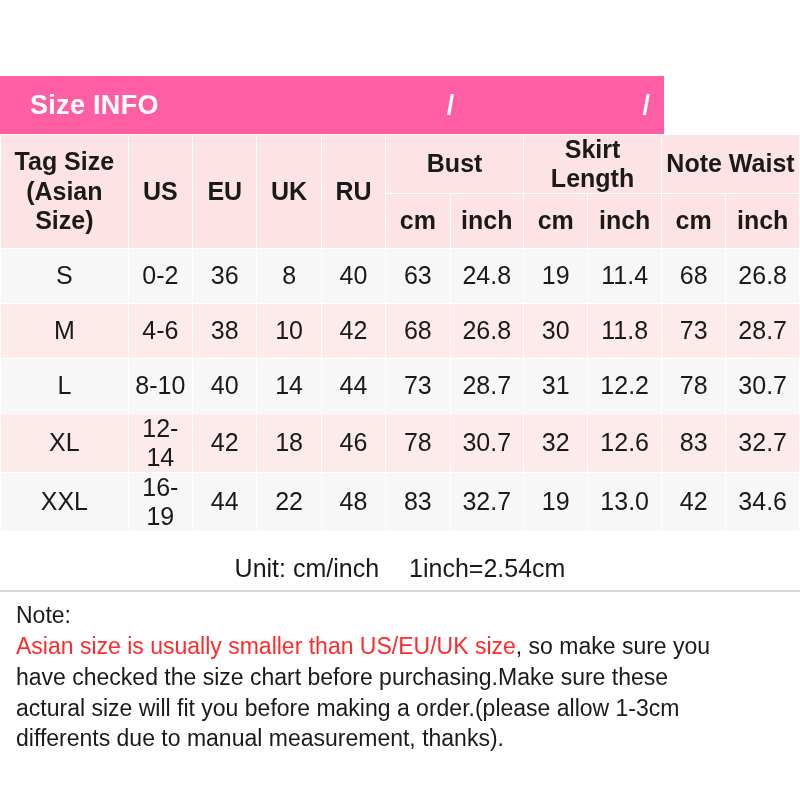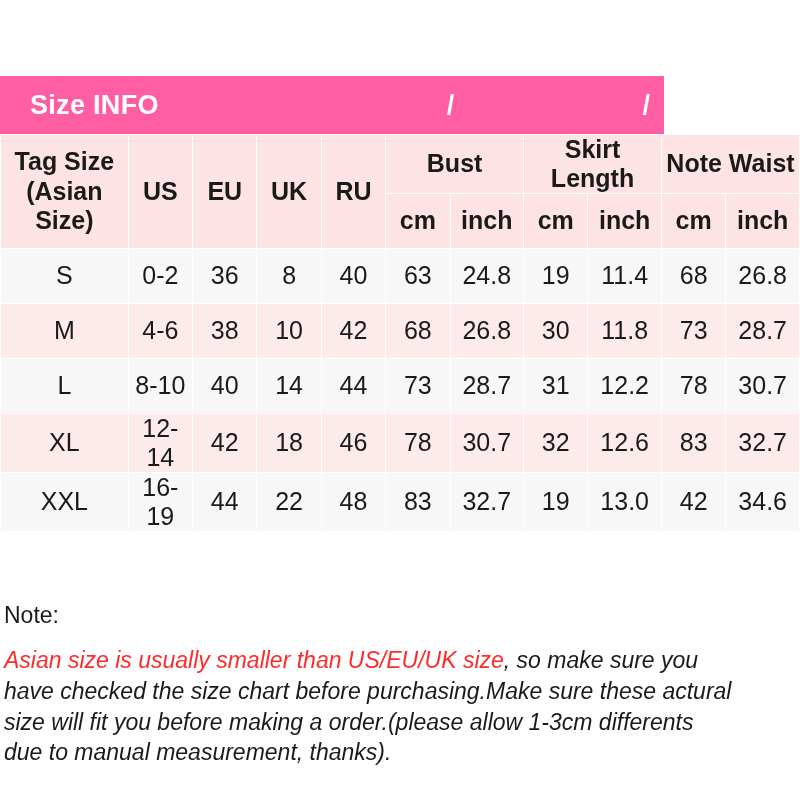--- a/index.html
+++ b/index.html
@@ -106,34 +106,33 @@
     box-sizing: border-box;
   }
   .unit-gap { display: inline-block; width: 30px; }
 
   
   .note-block {
     position: absolute;
     left: 0;
     top: 594px;
     width: 744px;
-    padding: 6px 6px 0 4px;
+    padding: 6px 6px 0 16px;
     box-sizing: border-box;
   }
   .note-label {
     font-size: 23px;
     color: #1a1a1a;
     line-height: 1.32;
   }
   .note-body {
     font-size: 23px;
     color: #1a1a1a;
     line-height: 1.33;
-    margin-top: 15px;
-    font-style: italic;
+    margin-top: 1px;
   }
   .note-red { color: #ff2b2b; }
 </style>
 </head>
 <body>
 
 <div id="root">
 
   <div class="header-bar">
     <span class="header-title">Size INFO</span>
@@ -241,19 +240,24 @@
           <td>32.7</td>
           <td>19</td>
           <td>13.0</td>
           <td>42</td>
           <td>34.6</td>
         </tr>
       </tbody>
     </table>
   </div>
 
+  <div class="unit-line">
+    <span>Unit: cm/inch</span>
+    <span class="unit-gap"></span>
+    <span>1inch=2.54cm</span>
+  </div>
 
   <div class="note-block">
     <div class="note-label">Note:</div>
     <div class="note-body"><span class="note-red">Asian size is usually smaller than US/EU/UK size</span><span>, so make sure you have checked the size chart before purchasing.Make sure these actural size will fit you before making a order.(please allow 1-3cm differents due to manual measurement, thanks).</span></div>
   </div>
 
 </div>
 
 </body></html>

